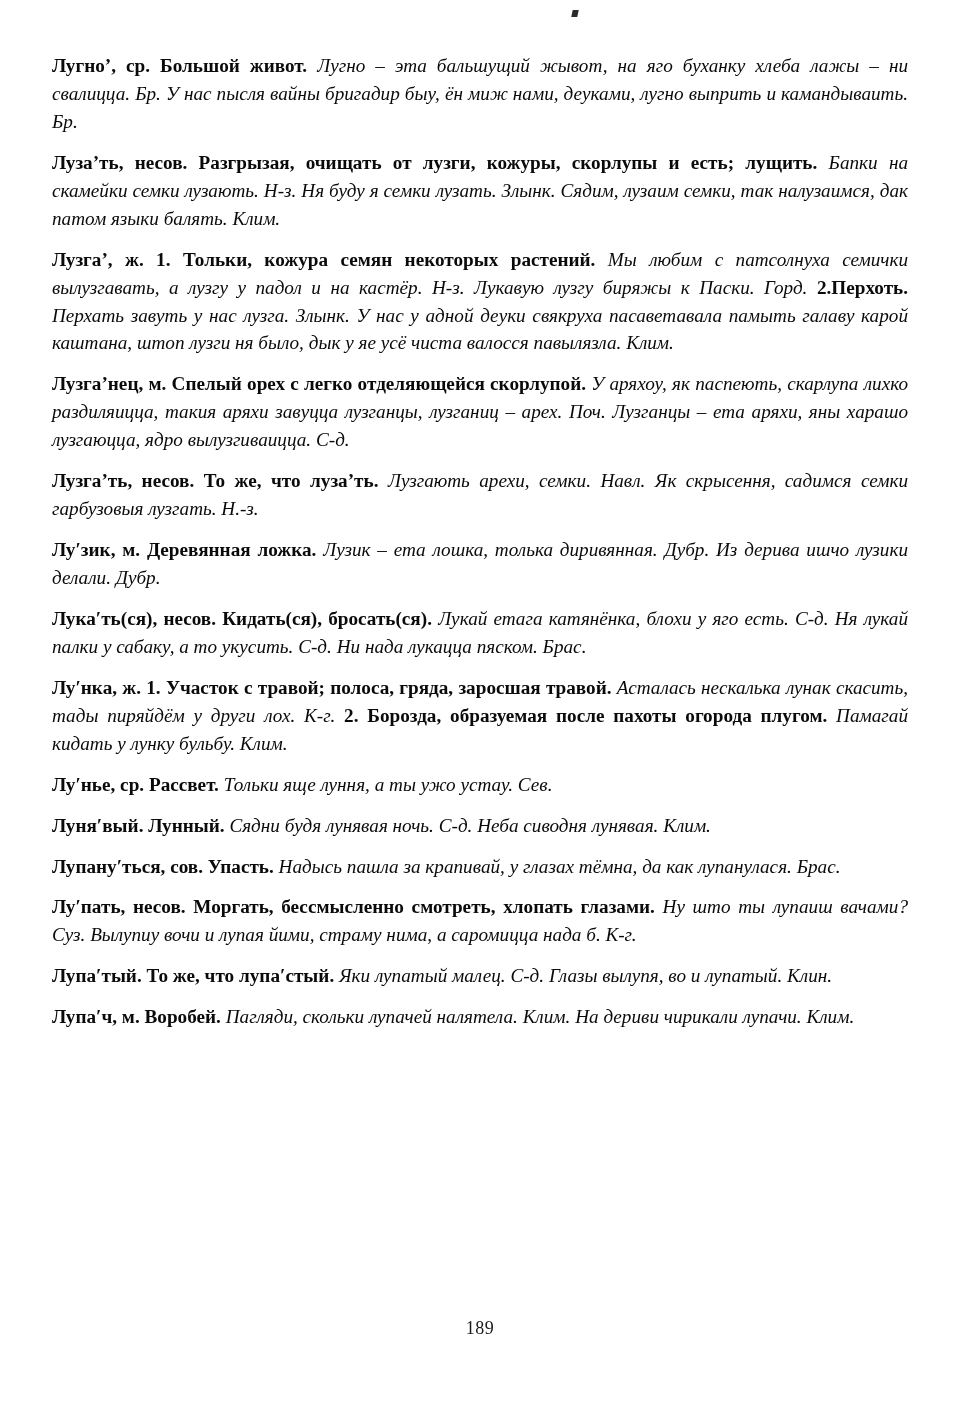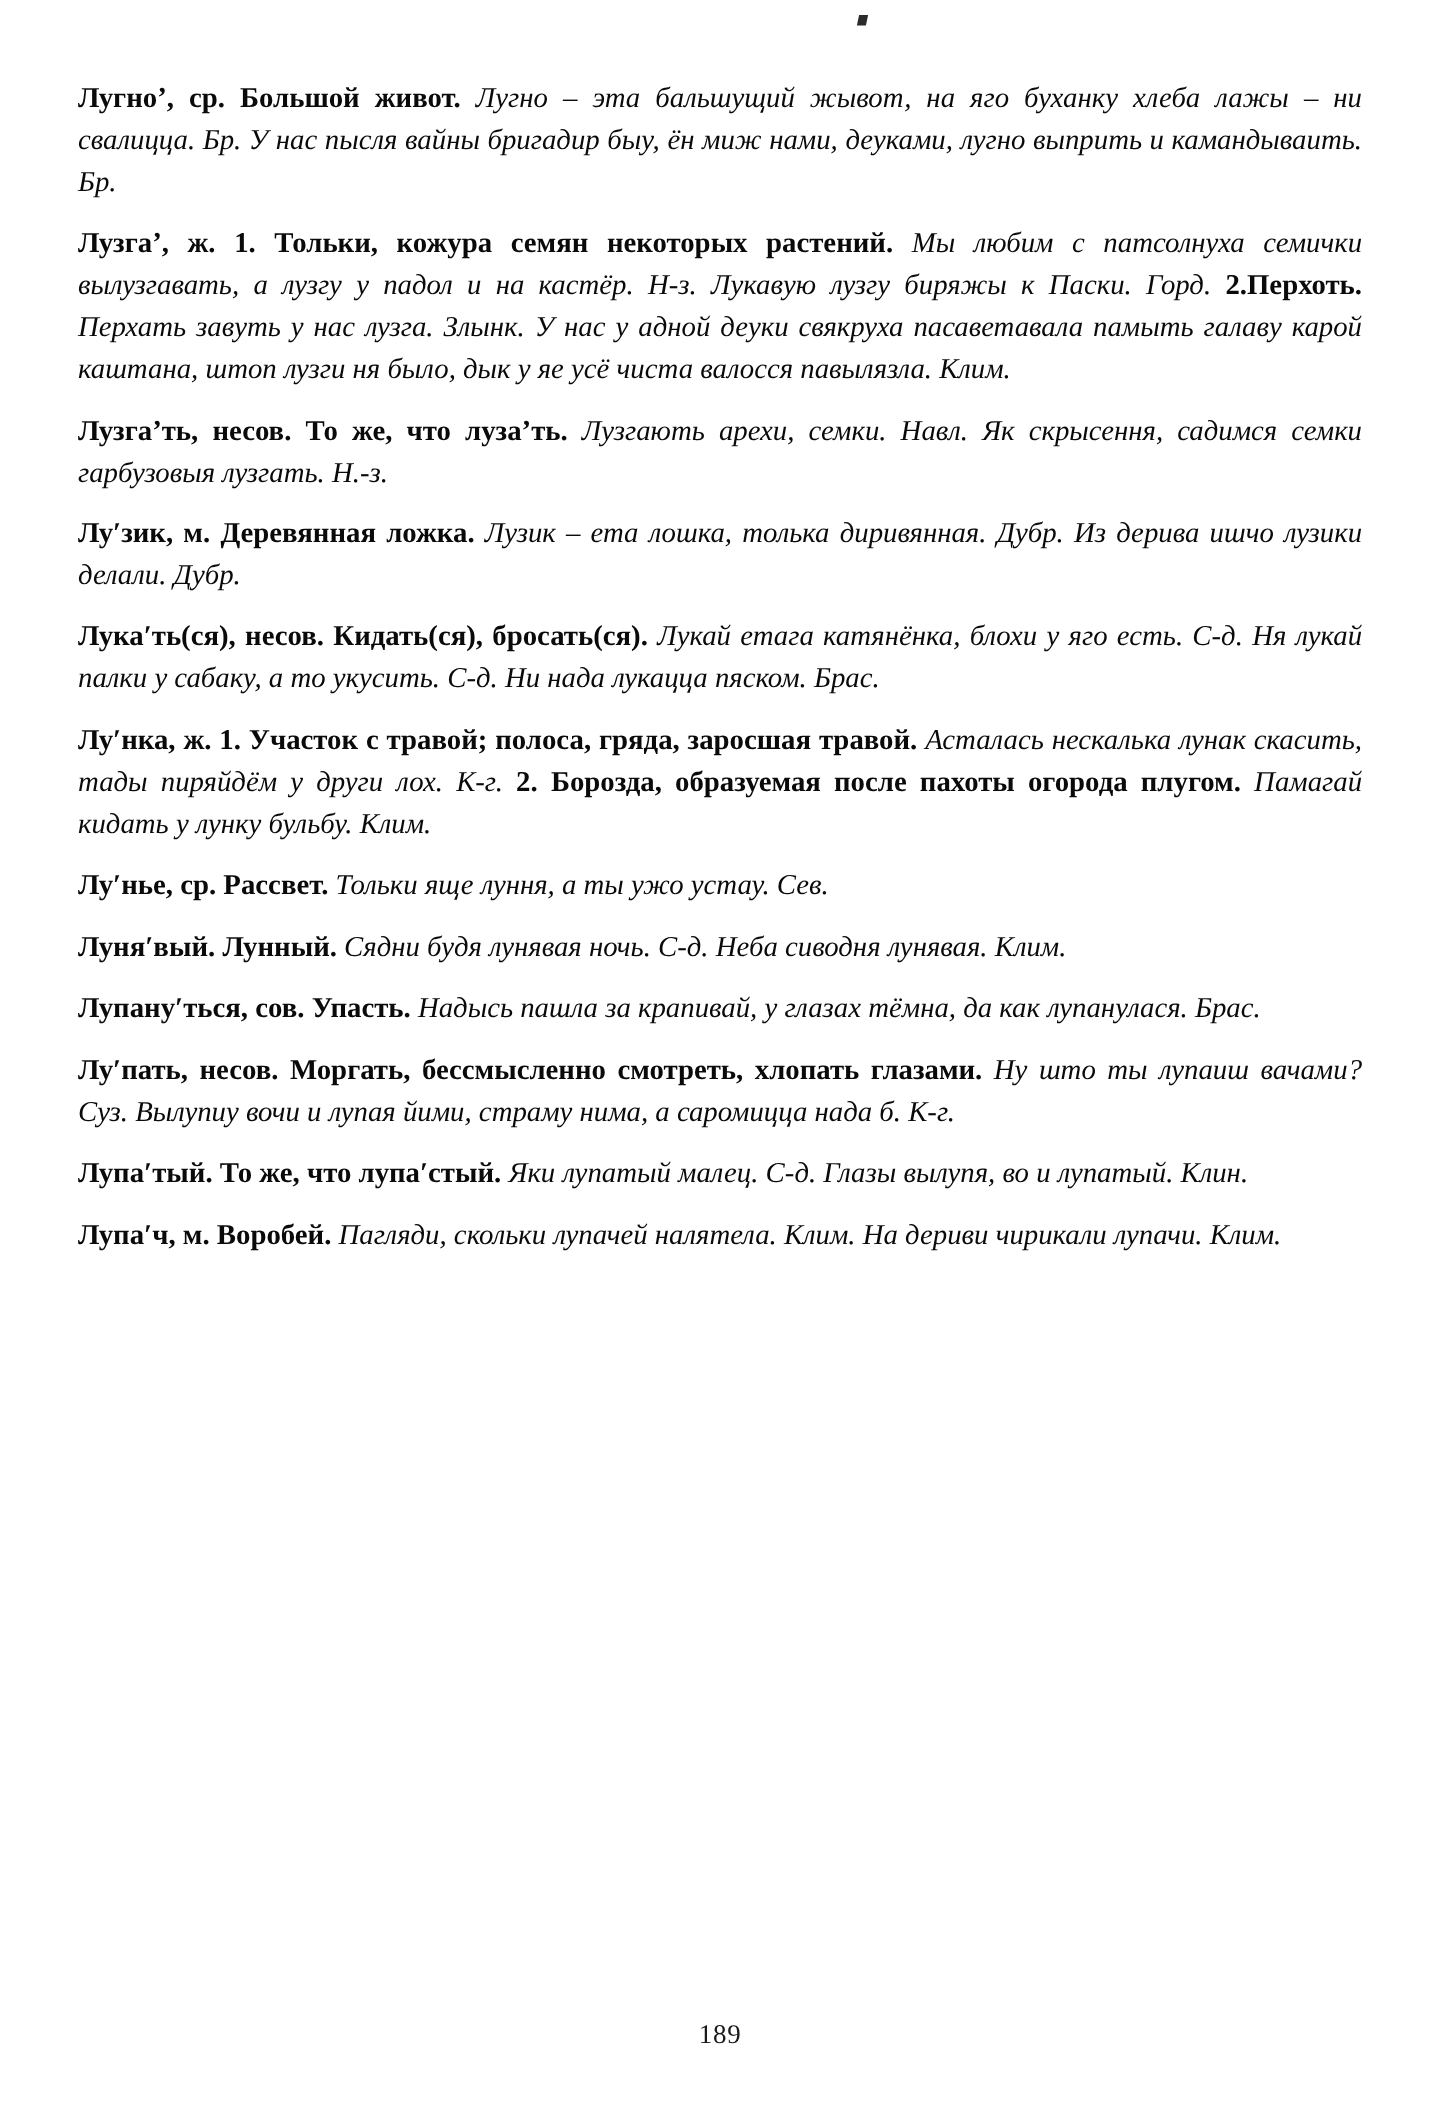--- a/index.html
+++ b/index.html
@@ -62,49 +62,58 @@
   .folio {
     position: absolute;
     left: 0;
     top: 1318px;
     width: 960px;
     text-align: center;
     font-size: 18px;
     font-family: "Liberation Serif", "DejaVu Serif", serif;
     color: #1a1a1a;
     letter-spacing: 0.5px;
-    margin-top: 28px;
   }
 </style>
 </head>
 <body>
 
 <div class="page">
 
   <div class="scan-mark"></div>
 
   <div class="content">
 
     <p class="entry">
       <b>Лугно’, ср.</b>
       <b>Большой живот.</b>
       <i>Лугно – эта бальшущий жывот, на яго буханку хлеба лажы – ни свалицца. Бр. У нас пысля вайны бригадир быу, ён миж нами, деуками, лугно выприть и камандываить. Бр.</i>
     </p>
 
 
 
+    <p class="entry">
+      <b>Луза’ть, несов.</b>
+      <b>Разгрызая, очищать от лузги, кожуры, скорлупы и есть; лущить.</b>
+      <i>Бапки на скамейки семки лузають. Н-з. Ня буду я семки лузать. Злынк. Сядим, лузаим семки, так налузаимся, дак патом языки балять. Клим.</i>
+    </p>
 
     <p class="entry">
       <b>Лузга’, ж. 1.</b>
       <b>Тольки, кожура семян некоторых растений.</b>
       <i>Мы любим с патсолнуха семички вылузгавать, а лузгу у падол и на кастёр. Н-з. Лукавую лузгу биряжы к Паски. Горд.</i>
       <b>2.Перхоть.</b>
       <i>Перхать завуть у нас лузга. Злынк. У нас у адной деуки свякруха пасаветавала памыть галаву карой каштана, штоп лузги ня было, дык у яе усё чиста валосся павылязла. Клим.</i>
     </p>
 
+    <p class="entry">
+      <b>Лузга’нец, м.</b>
+      <b>Спелый орех с легко отделяющейся скорлупой.</b>
+      <i>У аряхоу, як паспеють, скарлупа лихко раздиляицца, такия аряхи завуцца лузганцы, лузганиц – арех. Поч. Лузганцы – ета аряхи, яны харашо лузгаюцца, ядро вылузгиваицца. С-д.</i>
+    </p>
 
     <p class="entry">
       <b>Лузга’ть, несов.</b>
       <b>То же, что луза’ть.</b>
       <i>Лузгають арехи, семки. Навл. Як скрысення, садимся семки гарбузовыя лузгать. Н.-з.</i>
     </p>
 
     <p class="entry">
       <b>Лу′зик, м.</b>
       <b>Деревянная ложка.</b>

